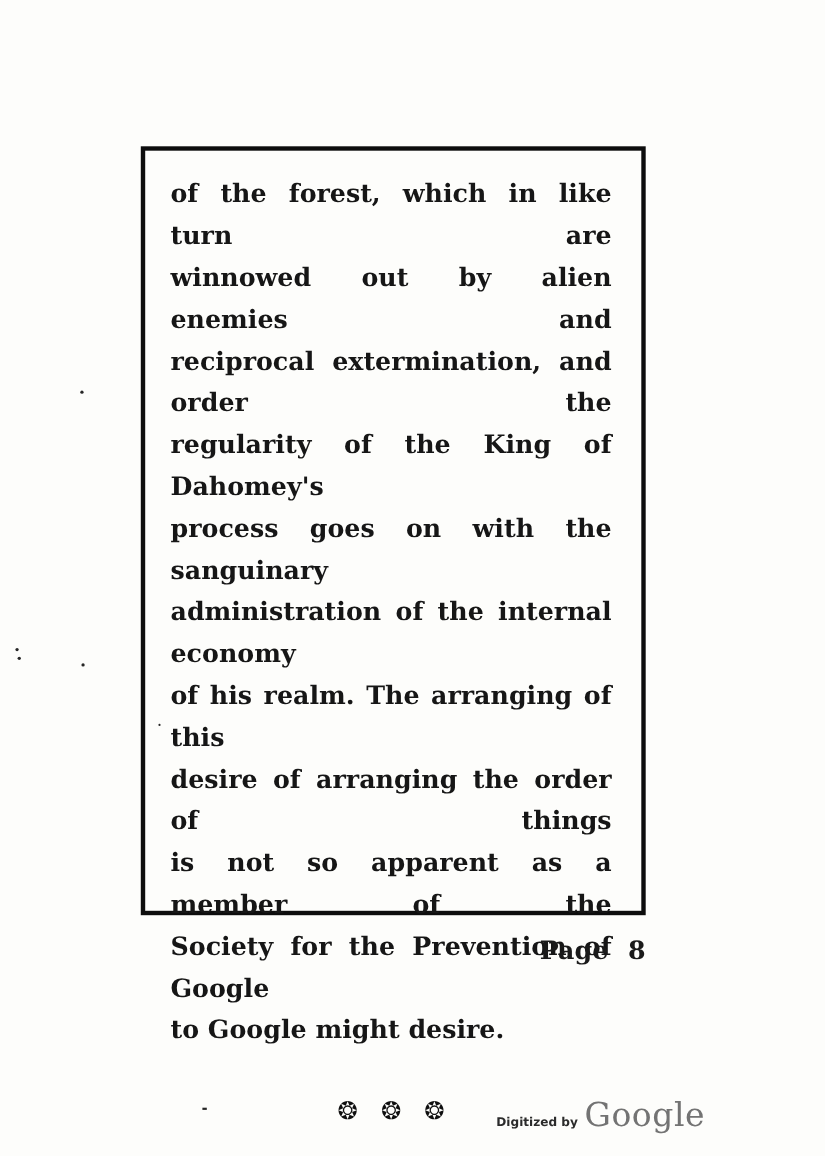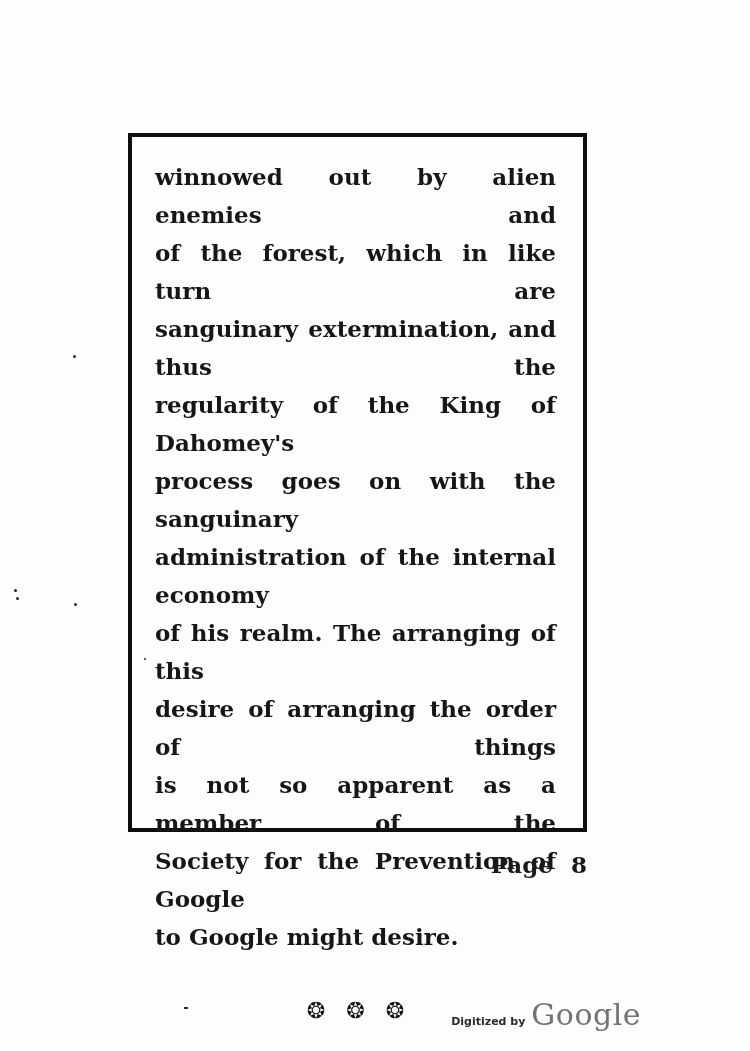--- a/index.html
+++ b/index.html
@@ -83,23 +83,23 @@
 </style>
 </head>
 <body>
 
 <div class="canvas">
 
   <div class="frame">
     <div class="textcol">
 
       <div>
+        <div class="bline">of the forest, which in like turn are</div>
         <div class="bline">winnowed out by alien enemies and</div>
-        <div class="bline">of the forest, which in like turn are</div>
-        <div class="bline">sanguinary extermination, and thus the</div>
+        <div class="bline">reciprocal extermination, and order the</div>
         <div class="bline">regularity of the King of Dahomey's</div>
         <div class="bline">process goes on with the sanguinary</div>
         <div class="bline">administration of the internal economy</div>
         <div class="bline">of his realm. The arranging of this</div>
         <div class="bline">desire of arranging the order of things</div>
         <div class="bline">is not so apparent as a member of the</div>
         <div class="bline">Society for the Prevention of Google</div>
         <div class="bline lastline">to Google might desire.</div>
       </div>
 

